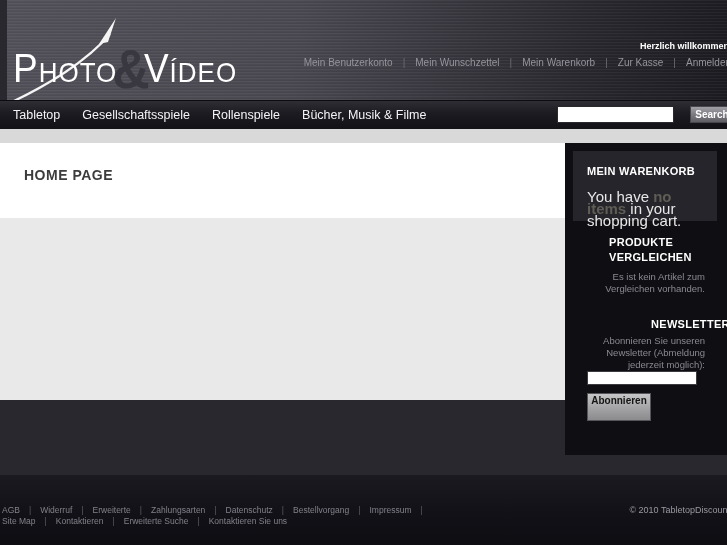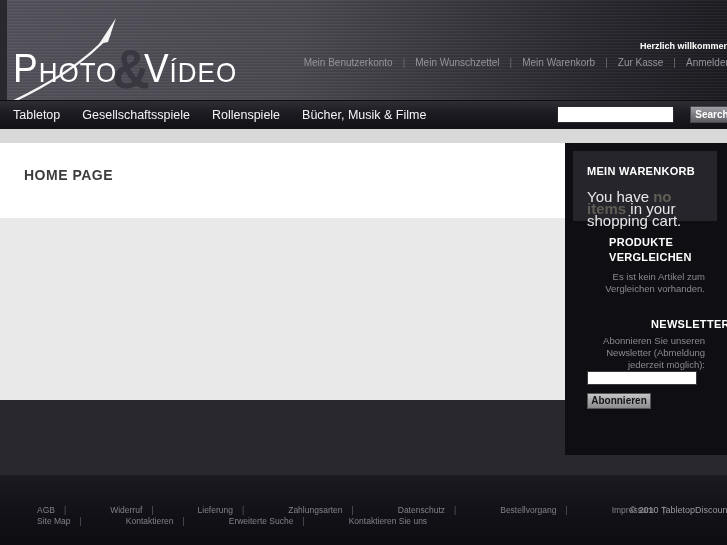--- a/index.html
+++ b/index.html
@@ -59,33 +59,33 @@
   .cart-text { margin-top:12px; font-size:15px; line-height:12px; color:#e8e8e8; }
   .cart-hl { color:#5f5d55; font-weight:bold; }
   .sb-section-title { position:absolute; left:16px; width:112px;margin-left:28px; }
   .sb-text { position:absolute; left:22px; width:118px; font-size:9.5px; line-height:12px; color:#8b8992; }
   .compare-title { top:92px; }
   .compare-text { top:128px;text-align:right; }
   .newsletter-title { top:174px;padding-left:42px; }
   .newsletter-text { top:192px;text-align:right; }
   .nl-input { position:absolute; left:22px; top:228px; width:110px; height:14px; border:1px solid #3a3a40; background:#ffffff; font-size:9px; padding:0 3px; }
   .nl-btn {
-    position:absolute; left:22px; top:250px; width:64px; height:16px;
+    position:absolute; left:22px; top:250px; width:64px; height:28px;
     background:linear-gradient(#c6c6c8 0%,#a6a6a8 50%,#8b8b8d 100%);
     border:1px solid #56565a; color:#141414; font-size:10px; font-weight:bold;
     text-align:center; line-height:14px; cursor:pointer;
   }
   
   .footer {
     position:absolute; left:0; top:475px; width:727px; height:70px;
     background:linear-gradient(#1b1a20 0%,#121117 55%,#0e0d12 100%);
   }
   .f-links { position:absolute; left:2px; font-size:8.5px; color:#82808a; white-space:nowrap; }
   .f-row1 { top:30px; } .f-row2 { top:41px; }
-  .f-links a { color:#82808a; text-decoration:none; cursor:pointer;margin-left:35px; }
+  .f-links a { color:#82808a; text-decoration:none; cursor:pointer; }
   .f-links a::after { content:"|"; color:#5c5a64; margin:0 9px; }
   .f-links a.no-sep::after { content:none; }
   .f-copy { position:absolute; right:-3px; top:30px; font-size:9px; color:#9a98a2; white-space:nowrap; }
 </style>
 </head>
 <body>
 
 <div class="header">
   <div class="logo">
     <svg class="logo-swoosh" width="210" height="100" viewBox="0 0 210 100">
@@ -121,16 +121,16 @@
   </div>
   <div class="sb-title sb-section-title compare-title">PRODUKTE VERGLEICHEN</div>
   <div class="sb-text compare-text">Es ist kein Artikel zum Vergleichen vorhanden.</div>
   <div class="sb-title sb-section-title newsletter-title">NEWSLETTER</div>
   <div class="sb-text newsletter-text">Abonnieren Sie unseren Newsletter (Abmeldung jederzeit möglich):</div>
   <input class="nl-input" value="" style="">
   <div class="nl-btn">Abonnieren</div>
 </div>
 
 <div class="footer">
-  <div class="f-links f-row1"><a>AGB</a><a>Widerruf</a><a>Lieferung</a><a>Zahlungsarten</a><a>Datenschutz</a><a>Bestellvorgang</a><a>Impressum</a></div>
+  <div class="f-links f-row1"><a>AGB</a><a>Widerruf</a><a>Erweiterte</a><a>Zahlungsarten</a><a>Datenschutz</a><a>Bestellvorgang</a><a>Impressum</a></div>
   <div class="f-links f-row2"><a>Site Map</a><a>Kontaktieren</a><a>Erweiterte Suche</a><a class="no-sep">Kontaktieren Sie uns</a></div>
   <div class="f-copy">© 2010 TabletopDiscount</div>
 </div>
 
 </body></html>

